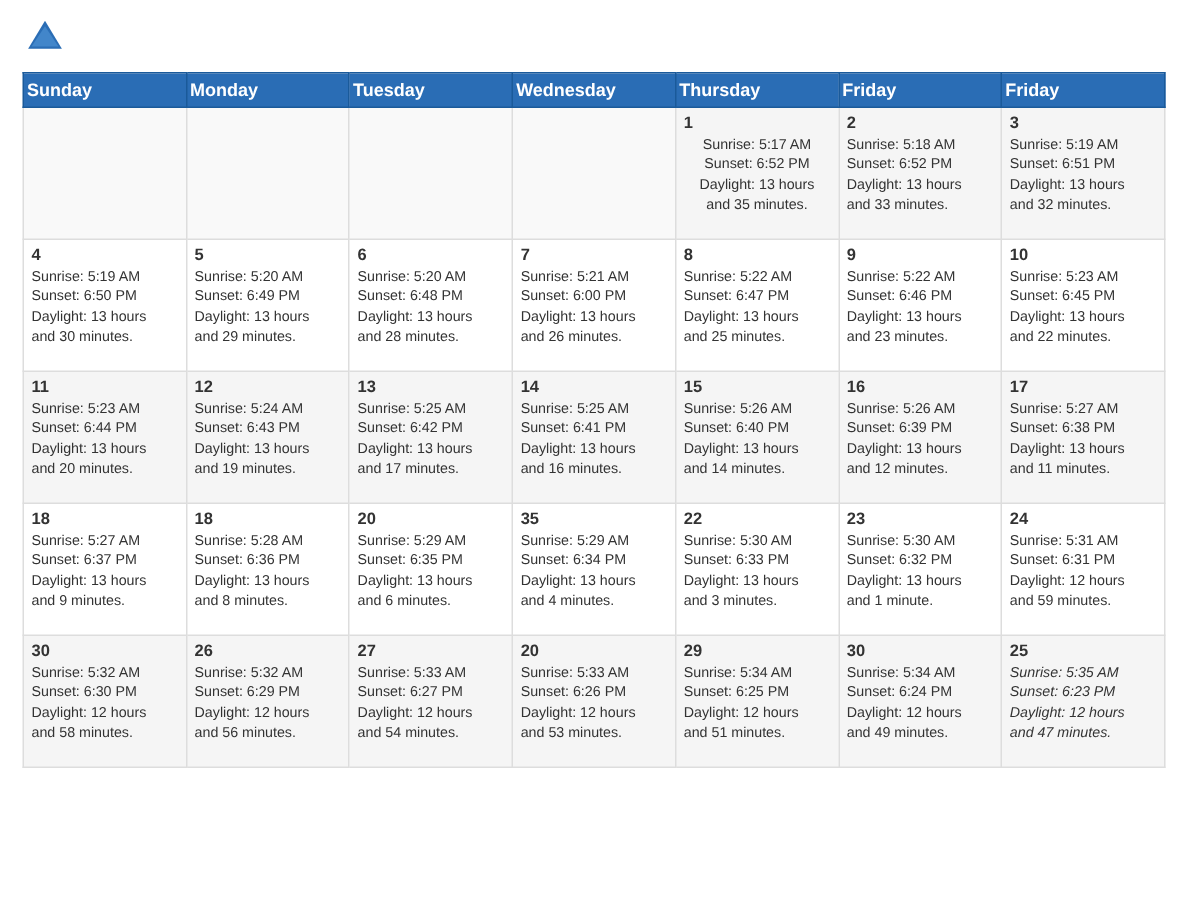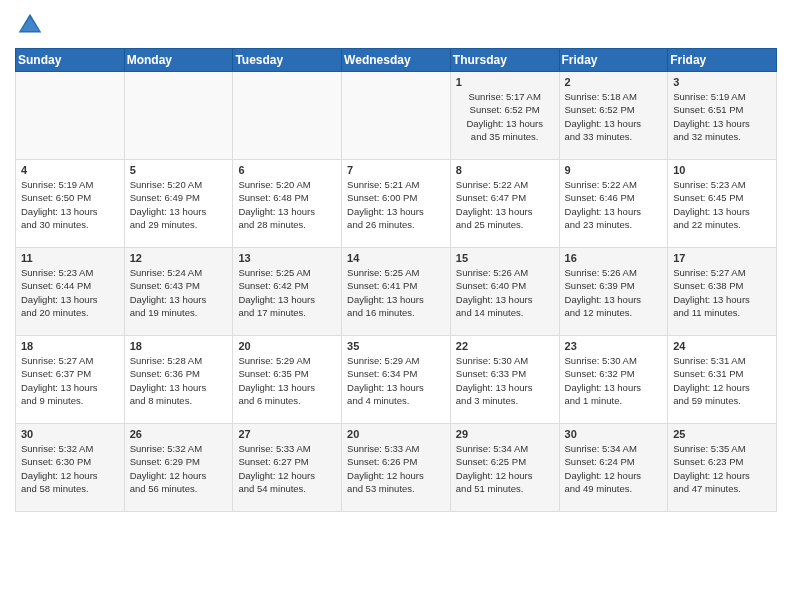--- a/index.html
+++ b/index.html
@@ -354,21 +354,21 @@
           </td>
           <td>
             <div class="day-num">30</div>
             <div class="day-info" style="white-space: pre-line;">Sunrise: 5:34 AM
 Sunset: 6:24 PM
 Daylight: 12 hours
 and 49 minutes.</div>
           </td>
           <td>
             <div class="day-num">25</div>
-            <div class="day-info" style="white-space: pre-line;">Sunrise: 5:35 AM
+            <div class="day-info" style="white-space: pre-line; font-style: italic;">Sunrise: 5:35 AM
 Sunset: 6:23 PM
 Daylight: 12 hours
 and 47 minutes.</div>
           </td>
         </tr>
       </tbody>
   </table>
 </div>
 
 </body></html>

